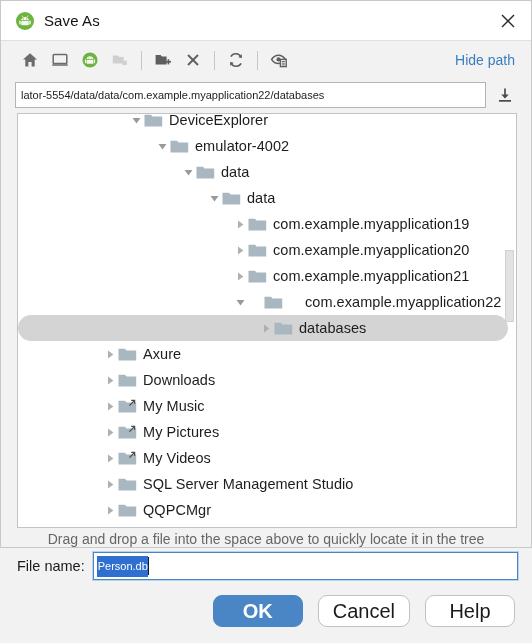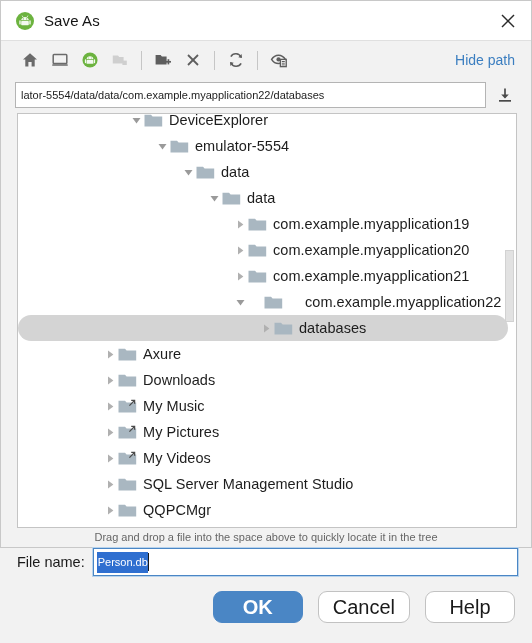--- a/index.html
+++ b/index.html
@@ -189,21 +189,21 @@
     top: 135px;
     height: 72px;
     background: #e2e2e2;
     border: 1px solid #d2d2d2;
     box-sizing: border-box;
   }
 
   
   #hint {
     text-align: center;
-    font-size: 11px;
+    font-size: 14px;
     color: #666666;
     padding: 3px 0 0 0;
     flex: none;
   }
 
   
   #filename-row {
     display: flex;
     align-items: center;
     padding: 5px 13px 0 16px;
@@ -420,21 +420,21 @@
         </div>
         <div class="tree-row" style="padding-left: 136px;">
           <span class="twisty">
             <svg width="11" height="11" viewBox="0 0 11 11">
               <polygon points="1.5,3 9.5,3 5.5,8.4" fill="#9a9a9a"></polygon>
             </svg>
           </span>
           <span class="node-icon"><svg width="19" height="15" viewBox="0 0 19 15">
               <path d="M0.5 1.8 L7 1.8 L8.6 3.6 L18.2 3.6 L18.2 13.4 L0.5 13.4 Z" fill="#a9b7c1"></path>
             </svg></span>
-          <span class="node-label">emulator-5554</span>
+          <span class="node-label">emulator-4002</span>
         </div>
         <div class="tree-row" style="padding-left: 162px;">
           <span class="twisty">
             <svg width="11" height="11" viewBox="0 0 11 11">
               <polygon points="1.5,3 9.5,3 5.5,8.4" fill="#9a9a9a"></polygon>
             </svg>
           </span>
           <span class="node-icon"><svg width="19" height="15" viewBox="0 0 19 15">
               <path d="M0.5 1.8 L7 1.8 L8.6 3.6 L18.2 3.6 L18.2 13.4 L0.5 13.4 Z" fill="#a9b7c1"></path>
             </svg></span>

